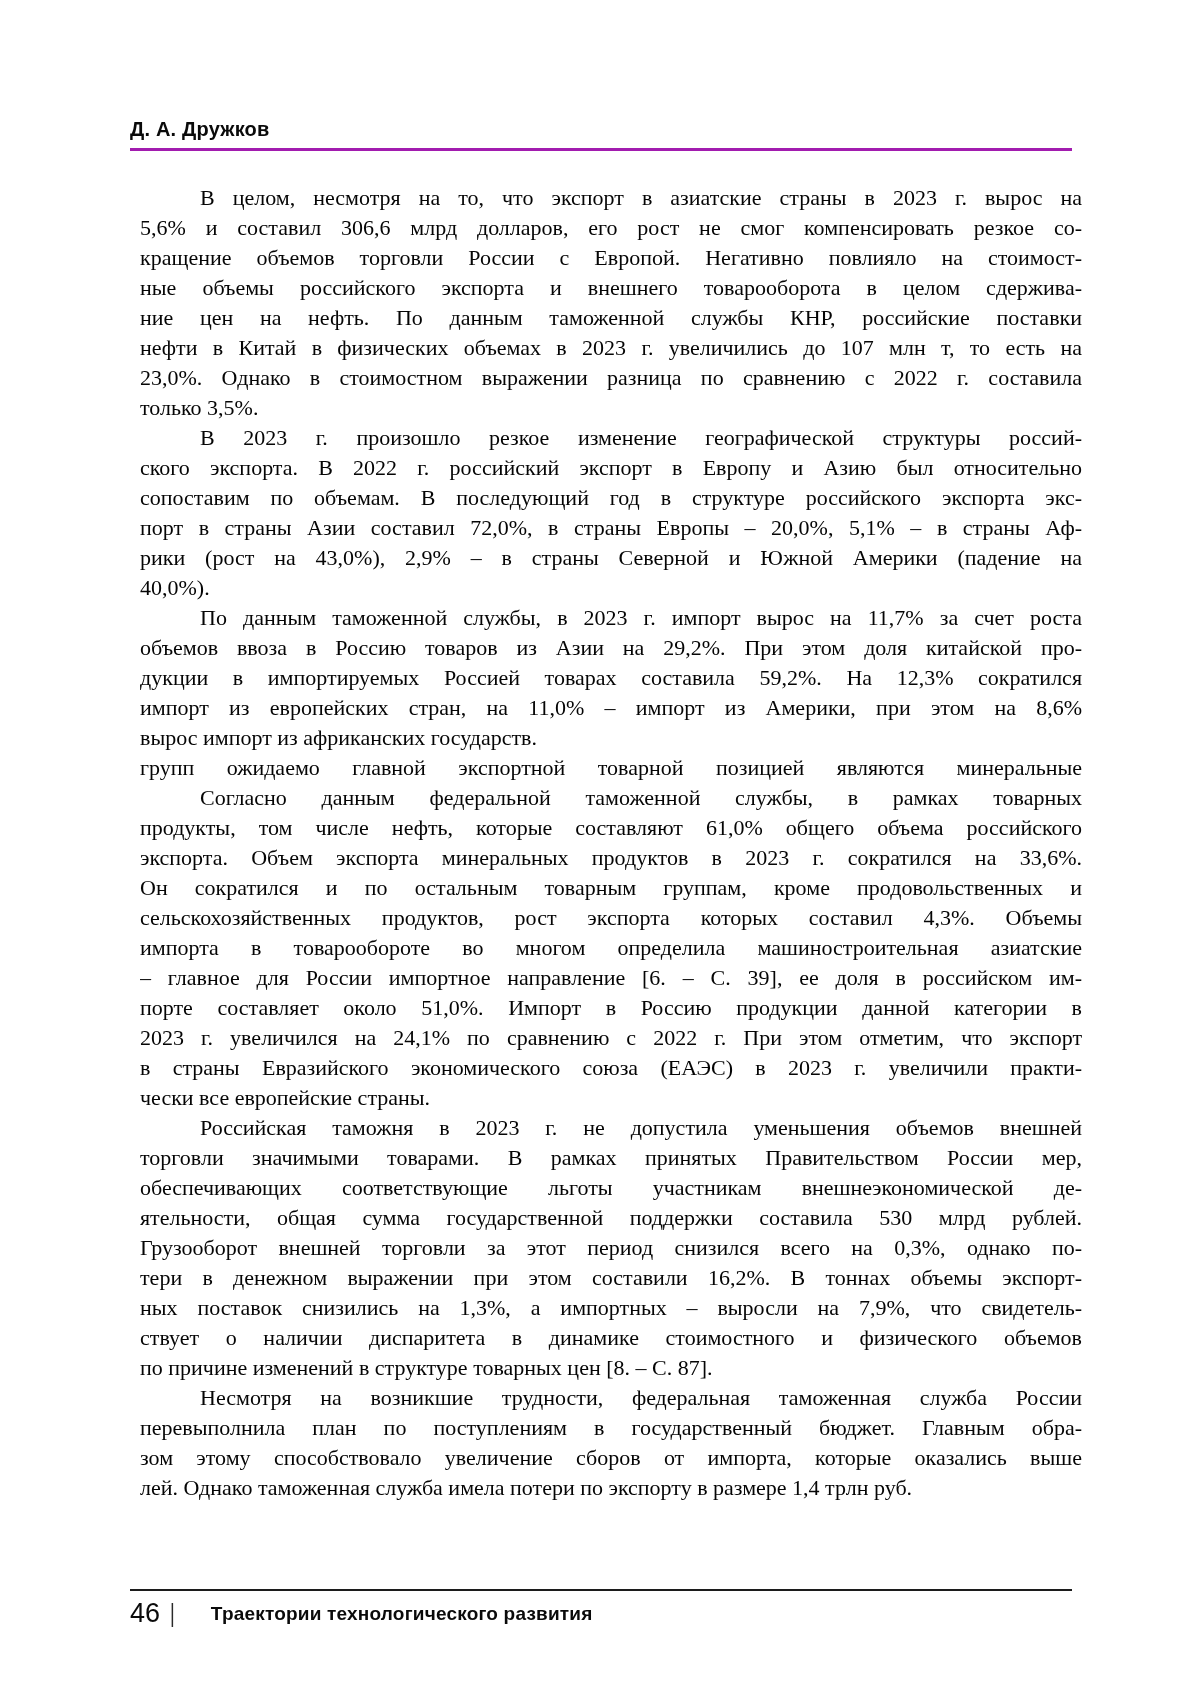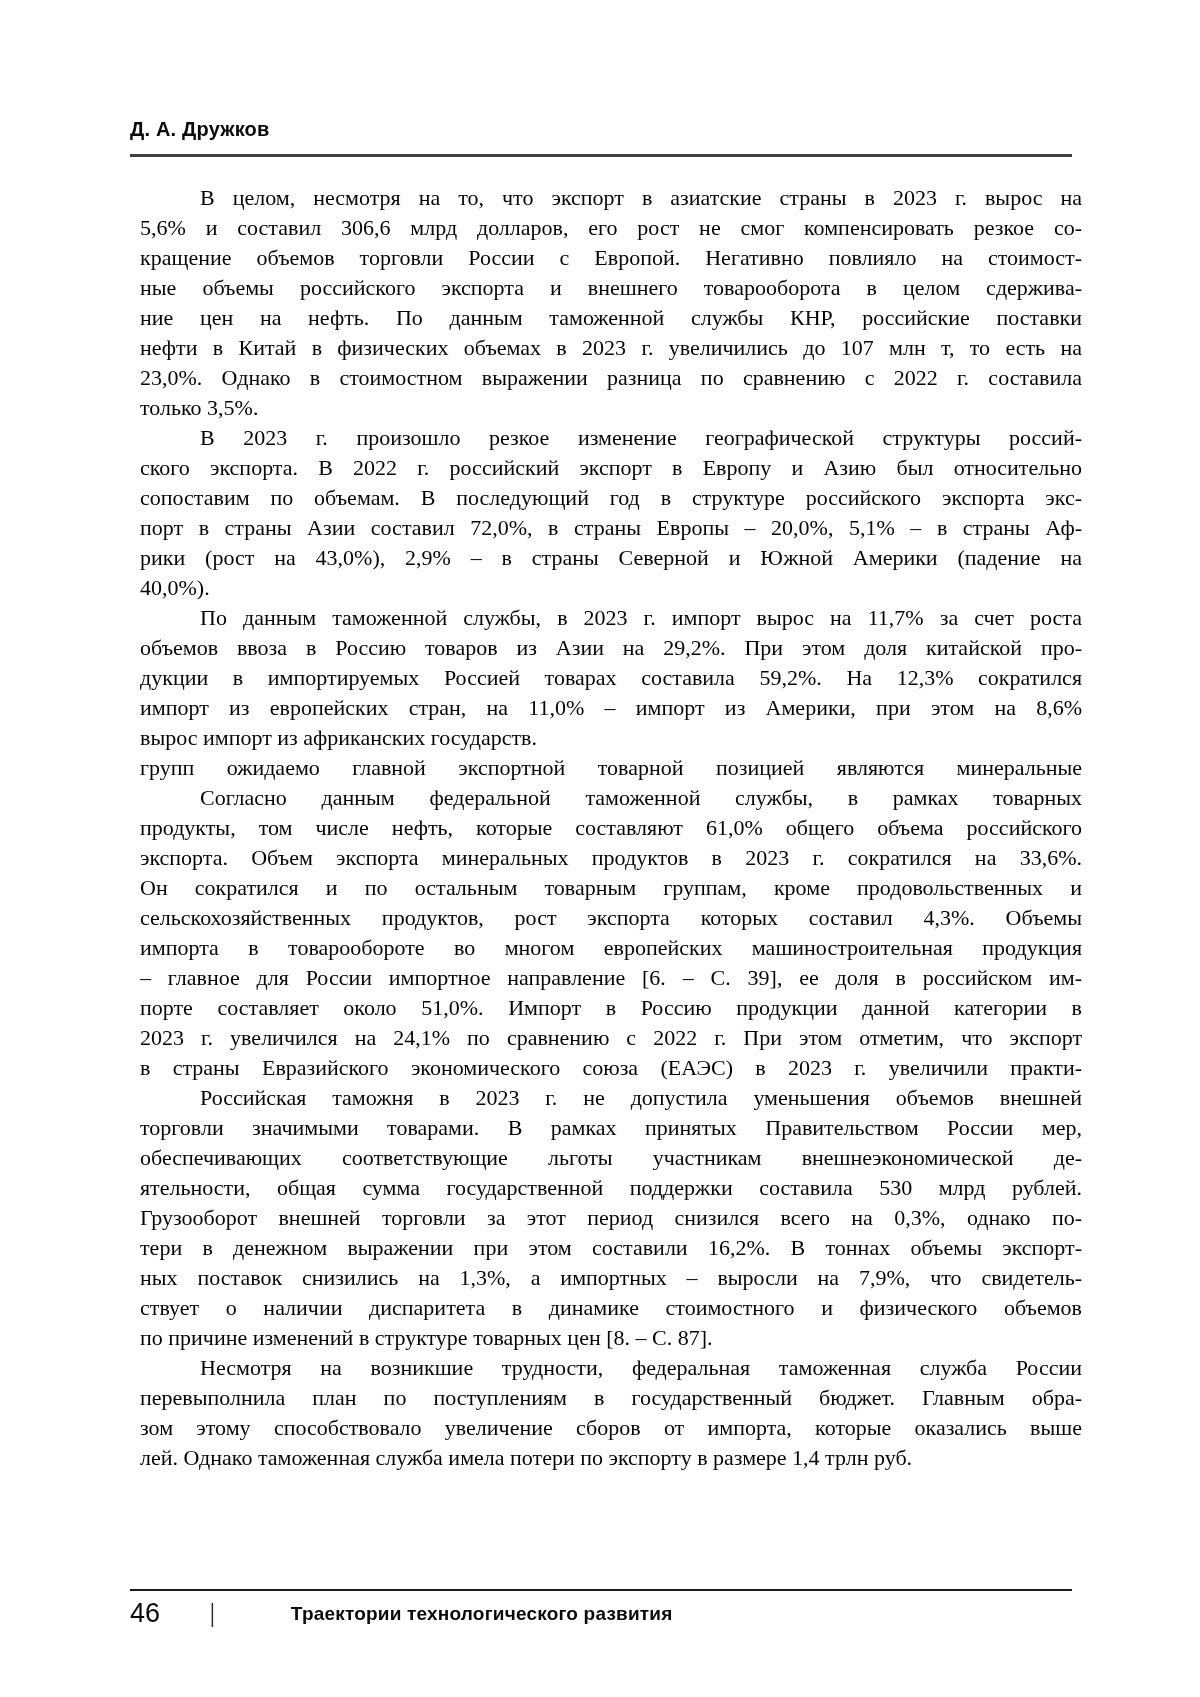--- a/index.html
+++ b/index.html
@@ -20,22 +20,22 @@
   .running-head {
     position: absolute;
     left: 130px;
     width: 942px;
     top: 116px;
     font-family: "Liberation Sans", sans-serif;
     font-weight: bold;
     font-size: 20px;
     line-height: 26px;
     color: #0a0a0a;
-    border-bottom: 3px solid #404040;
-    padding-bottom: 12px;
+    border-bottom: 3px solid #a21caf;
+    padding-bottom: 6px;
     letter-spacing: 0.2px;
   }
   
   .article-body {
     position: absolute;
     left: 140px;
     width: 942px;
     top: 183px;
     font-family: "Liberation Serif", serif;
     font-size: 22px;
@@ -65,21 +65,20 @@
   }
   .footer {
     position: absolute;
     left: 130px;
     width: 942px;
     top: 1597px;
     display: flex;
     align-items: center;
     font-family: "Liberation Sans", sans-serif;
     color: #0a0a0a;
-    gap: 40px;
   }
   .footer .page-number {
     font-size: 27px;
     font-weight: 400;
     line-height: 32px;
   }
   .footer .separator {
     font-size: 26px;
     font-weight: 300;
     color: #2a2a2a;
@@ -120,25 +119,26 @@
       <div class="line">объемов ввоза в Россию товаров из Азии на 29,2%. При этом доля китайской про-</div>
       <div class="line">дукции в импортируемых Россией товарах составила 59,2%. На 12,3% сократился</div>
       <div class="line">импорт из европейских стран, на 11,0% – импорт из Америки, при этом на 8,6%</div>
       <div class="line last">вырос импорт из африканских государств.</div>
       <div class="line">групп ожидаемо главной экспортной товарной позицией являются минеральные</div>
       <div class="line first">Согласно данным федеральной таможенной службы, в рамках товарных</div>
       <div class="line">продукты, том числе нефть, которые составляют 61,0% общего объема российского</div>
       <div class="line">экспорта. Объем экспорта минеральных продуктов в 2023 г. сократился на 33,6%.</div>
       <div class="line">Он сократился и по остальным товарным группам, кроме продовольственных и</div>
       <div class="line">сельскохозяйственных продуктов, рост экспорта которых составил 4,3%. Объемы</div>
-      <div class="line">импорта в товарообороте во многом европейских машиностроительная продукция</div>
+      <div class="line">импорта в товарообороте во многом определила машиностроительная азиатские</div>
       <div class="line">– главное для России импортное направление [6. – С. 39], ее доля в российском им-</div>
       <div class="line">порте составляет около 51,0%. Импорт в Россию продукции данной категории в</div>
       <div class="line">2023 г. увеличился на 24,1% по сравнению с 2022 г. При этом отметим, что экспорт</div>
       <div class="line">в страны Евразийского экономического союза (ЕАЭС) в 2023 г. увеличили практи-</div>
+      <div class="line last">чески все европейские страны.</div>
       <div class="line first">Российская таможня в 2023 г. не допустила уменьшения объемов внешней</div>
       <div class="line">торговли значимыми товарами. В рамках принятых Правительством России мер,</div>
       <div class="line">обеспечивающих соответствующие льготы участникам внешнеэкономической де-</div>
       <div class="line">ятельности, общая сумма государственной поддержки составила 530 млрд рублей.</div>
       <div class="line">Грузооборот внешней торговли за этот период снизился всего на 0,3%, однако по-</div>
       <div class="line">тери в денежном выражении при этом составили 16,2%. В тоннах объемы экспорт-</div>
       <div class="line">ных поставок снизились на 1,3%, а импортных – выросли на 7,9%, что свидетель-</div>
       <div class="line">ствует о наличии диспаритета в динамике стоимостного и физического объемов</div>
       <div class="line last">по причине изменений в структуре товарных цен [8. – С. 87].</div>
       <div class="line first">Несмотря на возникшие трудности, федеральная таможенная служба России</div>

